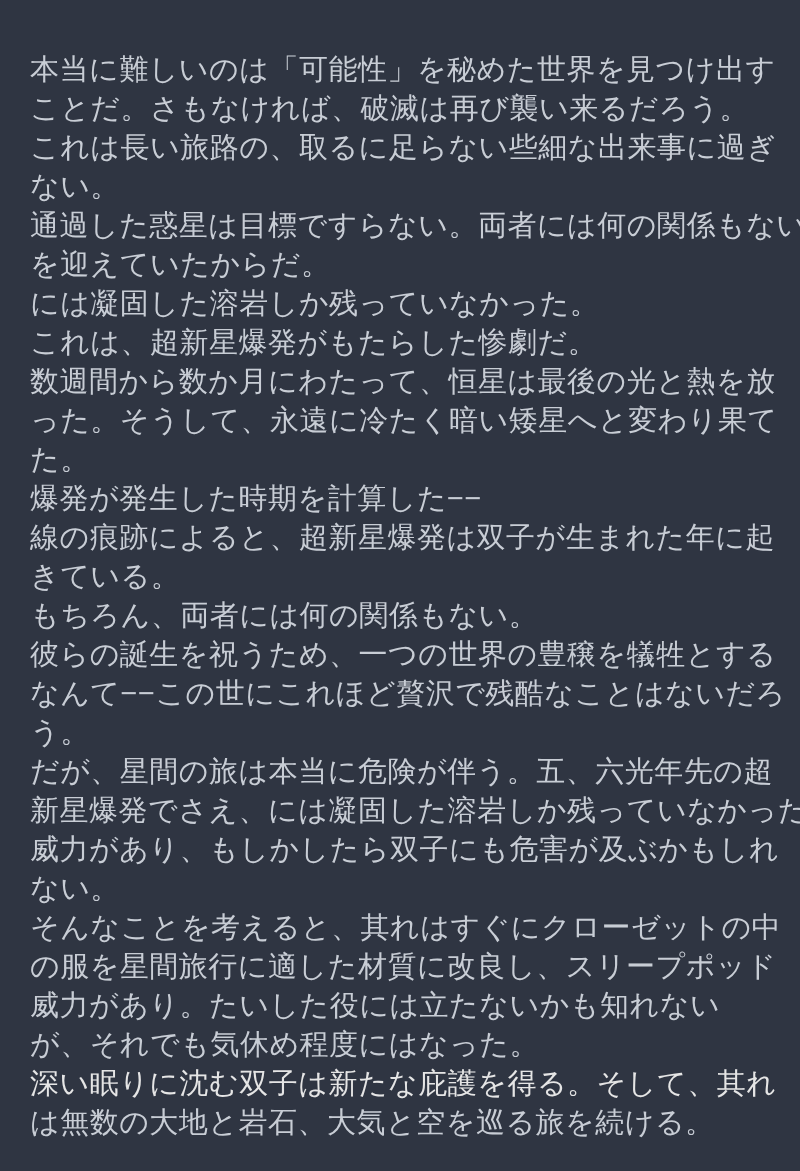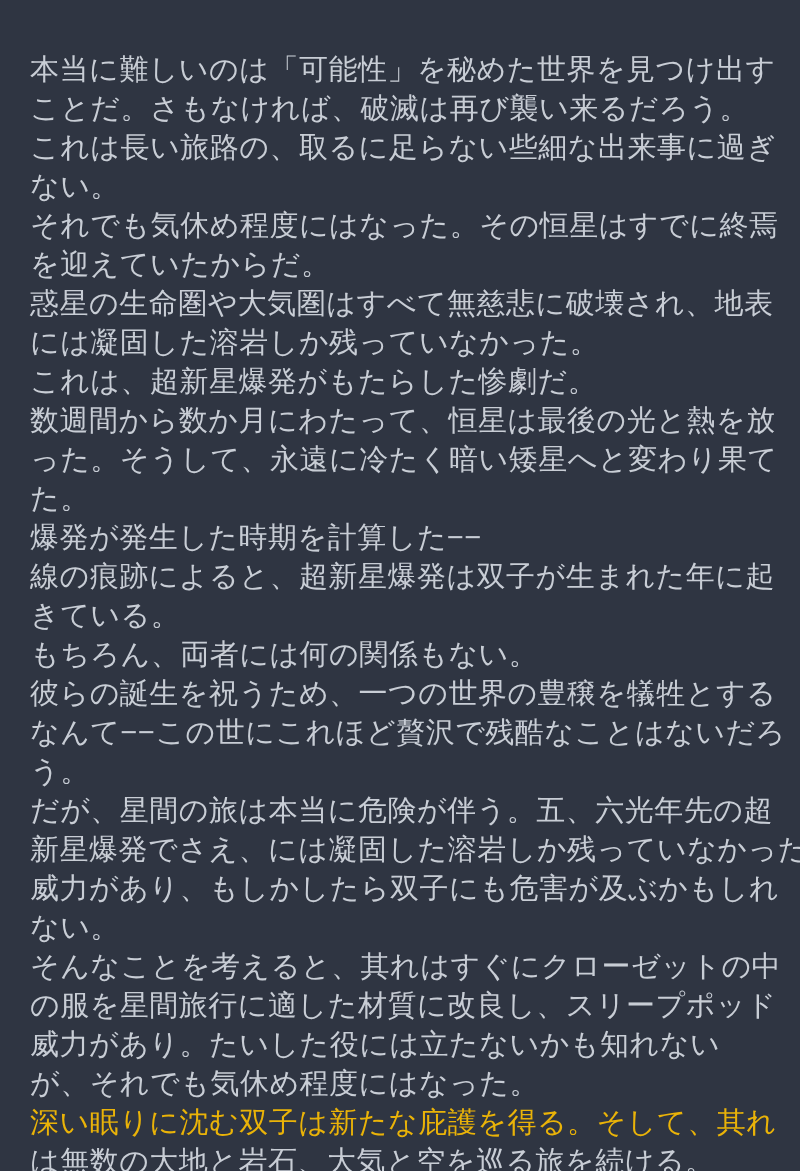--- a/index.html
+++ b/index.html
@@ -31,38 +31,37 @@
   }
 </style>
 </head>
 <body style="background: rgb(47, 53, 66);">
 
 <main class="page" id="story-page">
     <div class="line" style="color: rgb(200, 205, 213);">本当に難しいのは「可能性」を秘めた世界を見つけ出す</div>
     <div class="line" style="color: rgb(200, 205, 213);">ことだ。さもなければ、破滅は再び襲い来るだろう。</div>
     <div class="line" style="color: rgb(200, 205, 213);">これは長い旅路の、取るに足らない些細な出来事に過ぎ</div>
     <div class="line" style="color: rgb(200, 205, 213);">ない。</div>
-    <div class="line" style="color: rgb(200, 205, 213);">それでも気休め程度にはなった。その恒星はすでに終焉</div>
+    <div class="line" style="color: rgb(200, 205, 213);">通過した惑星は目標ですらない。両者には何の関係もない</div>
     <div class="line" style="color: rgb(200, 205, 213);">を迎えていたからだ。</div>
-    <div class="line" style="color: rgb(200, 205, 213);">惑星の生命圏や大気圏はすべて無慈悲に破壊され、地表</div>
     <div class="line" style="color: rgb(200, 205, 213);">には凝固した溶岩しか残っていなかった。</div>
     <div class="line" style="color: rgb(200, 205, 213);">これは、超新星爆発がもたらした惨劇だ。</div>
     <div class="line" style="color: rgb(200, 205, 213);">数週間から数か月にわたって、恒星は最後の光と熱を放</div>
     <div class="line" style="color: rgb(200, 205, 213);">った。そうして、永遠に冷たく暗い矮星へと変わり果て</div>
     <div class="line" style="color: rgb(200, 205, 213);">た。</div>
     <div class="line" style="color: rgb(200, 205, 213);">爆発が発生した時期を計算した−−</div>
     <div class="line" style="color: rgb(200, 205, 213);">線の痕跡によると、超新星爆発は双子が生まれた年に起</div>
     <div class="line" style="color: rgb(200, 205, 213);">きている。</div>
     <div class="line" style="color: rgb(200, 205, 213);">もちろん、両者には何の関係もない。</div>
     <div class="line" style="color: rgb(200, 205, 213);">彼らの誕生を祝うため、一つの世界の豊穣を犠牲とする</div>
     <div class="line" style="color: rgb(200, 205, 213);">なんて−−この世にこれほど贅沢で残酷なことはないだろ</div>
     <div class="line" style="color: rgb(200, 205, 213);">う。</div>
     <div class="line" style="color: rgb(200, 205, 213);">だが、星間の旅は本当に危険が伴う。五、六光年先の超</div>
     <div class="line" style="color: rgb(200, 205, 213);">新星爆発でさえ、には凝固した溶岩しか残っていなかった</div>
     <div class="line" style="color: rgb(200, 205, 213);">威力があり、もしかしたら双子にも危害が及ぶかもしれ</div>
     <div class="line" style="color: rgb(200, 205, 213);">ない。</div>
     <div class="line" style="color: rgb(200, 205, 213);">そんなことを考えると、其れはすぐにクローゼットの中</div>
     <div class="line" style="color: rgb(200, 205, 213);">の服を星間旅行に適した材質に改良し、スリープポッド</div>
     <div class="line" style="color: rgb(200, 205, 213);">威力があり。たいした役には立たないかも知れない</div>
     <div class="line" style="color: rgb(200, 205, 213);">が、それでも気休め程度にはなった。</div>
-    <div class="line" style="color: #eab308;">深い眠りに沈む双子は新たな庇護を得る。そして、其れ</div>
+    <div class="line" style="color: #e5e5e5;">深い眠りに沈む双子は新たな庇護を得る。そして、其れ</div>
     <div class="line" style="color: rgb(200, 205, 213);">は無数の大地と岩石、大気と空を巡る旅を続ける。</div>
   </main>
 
 </body></html>

